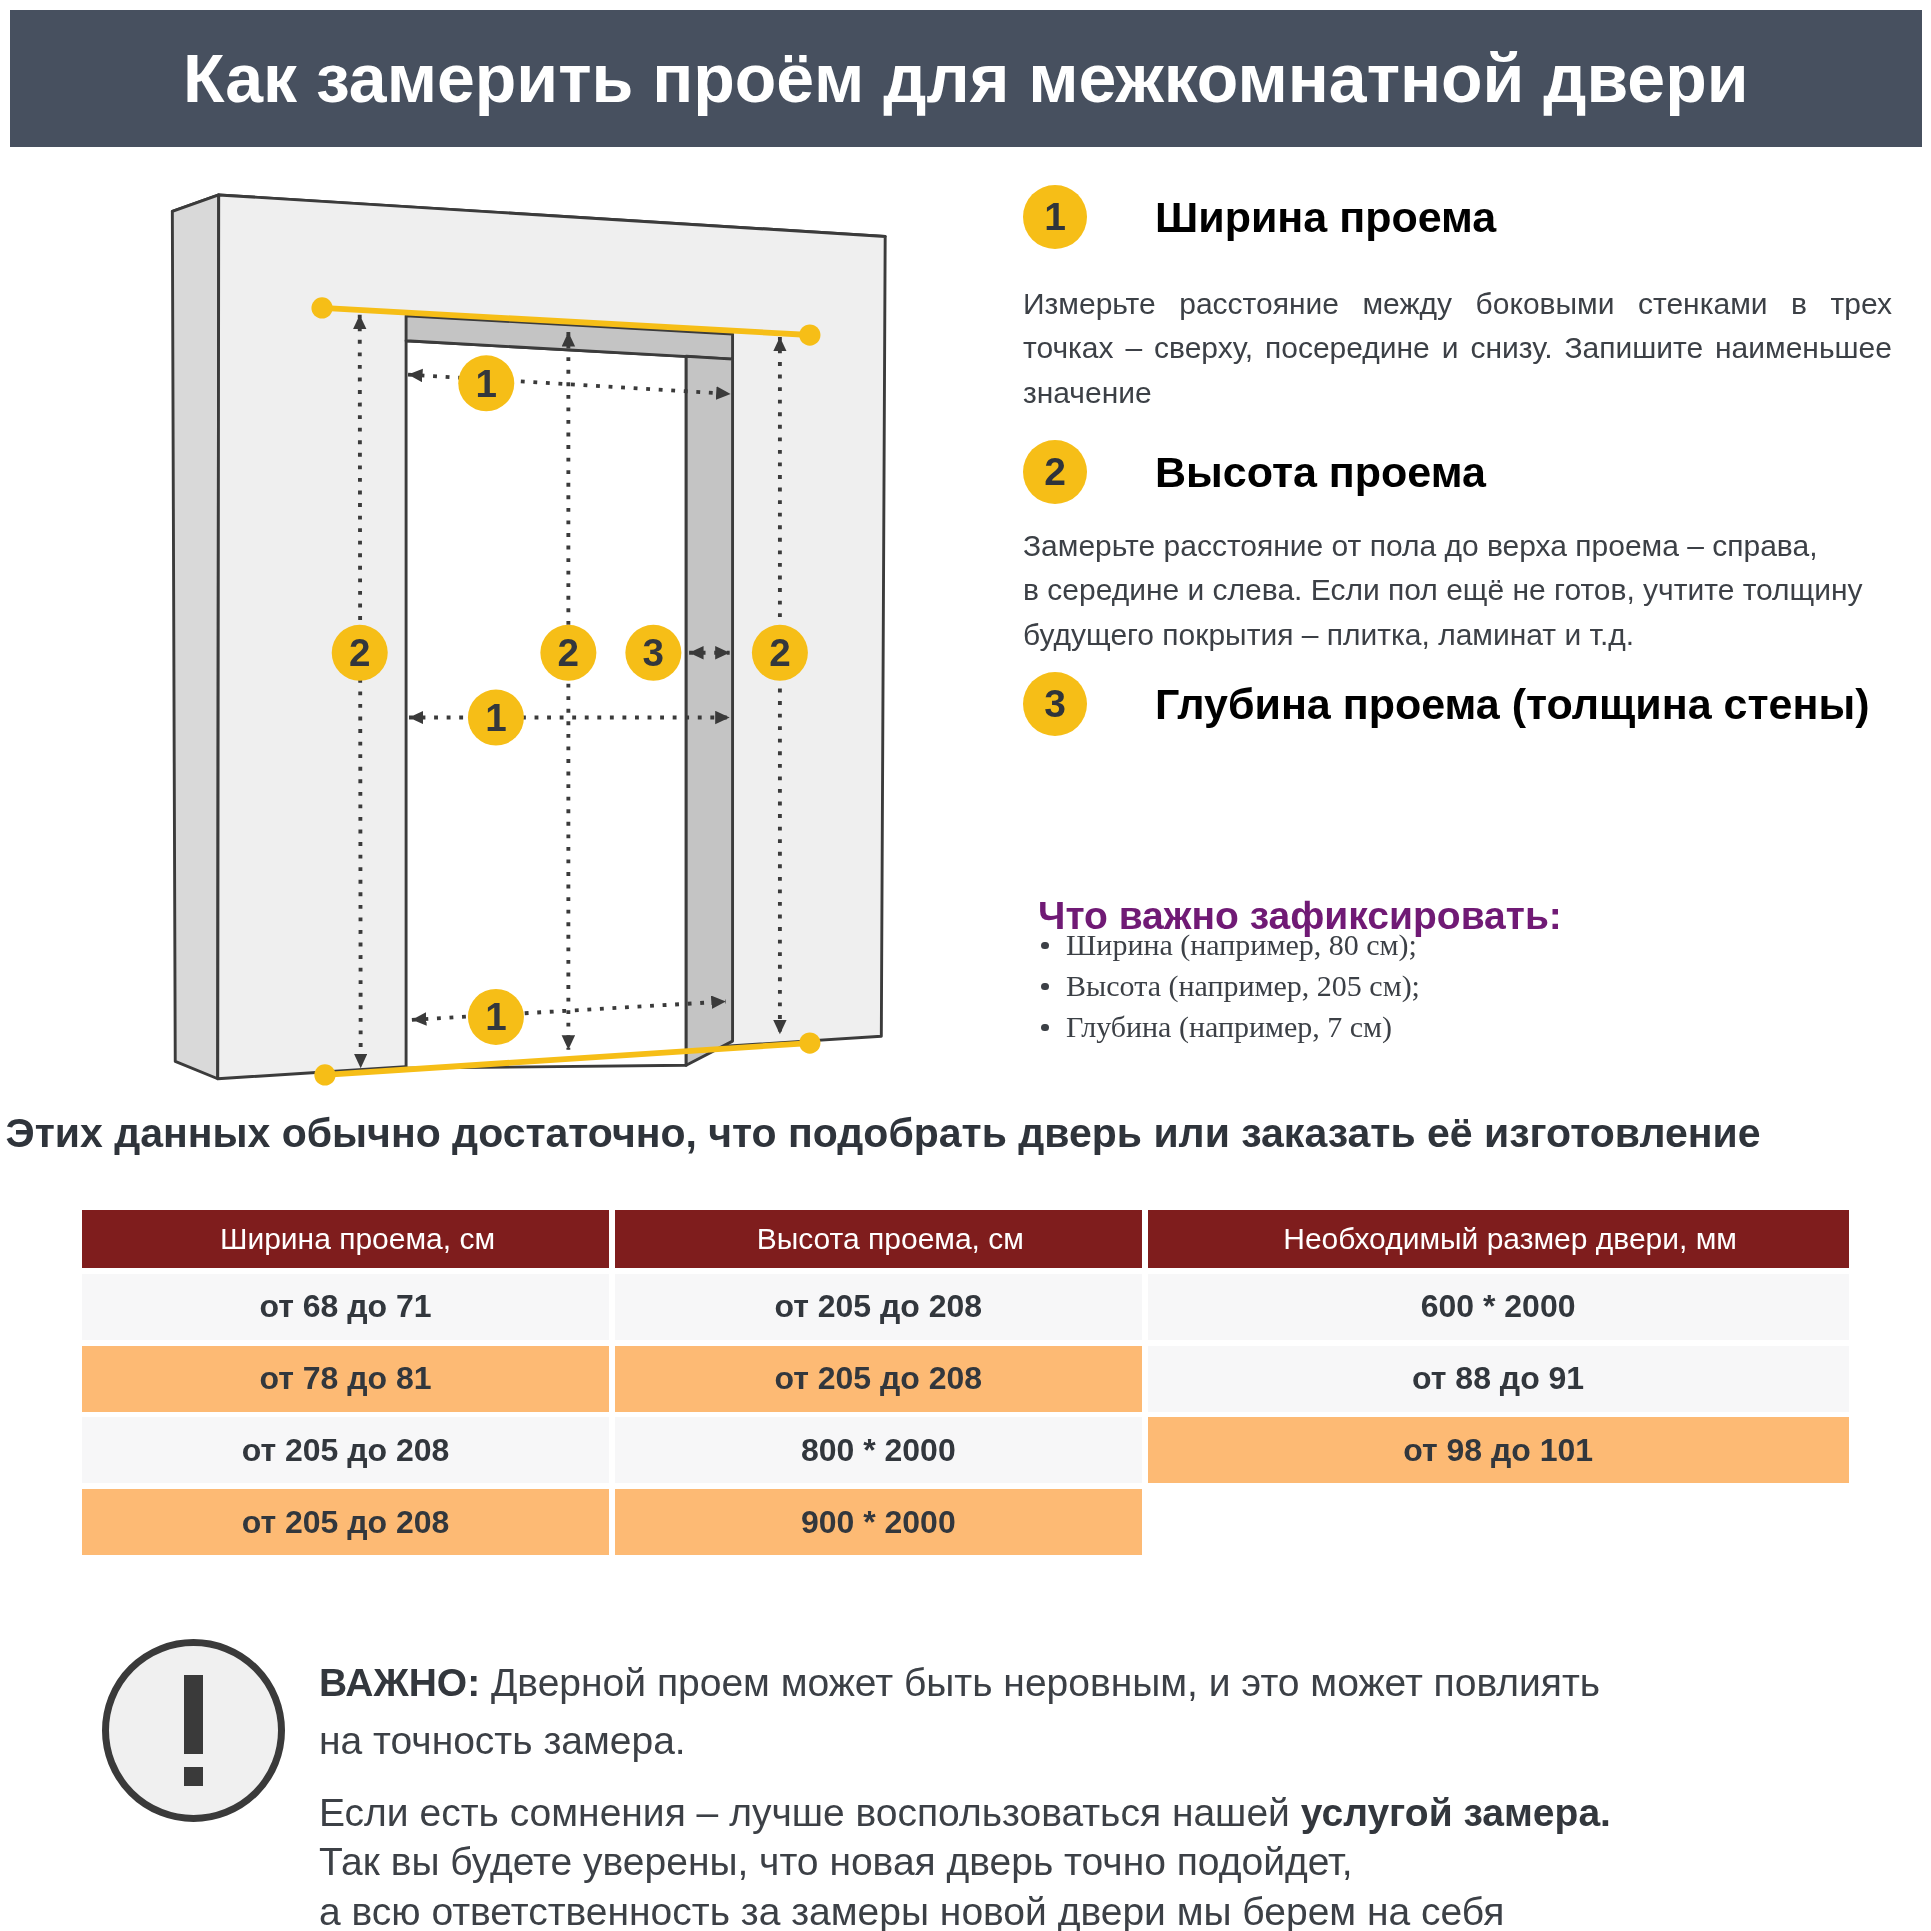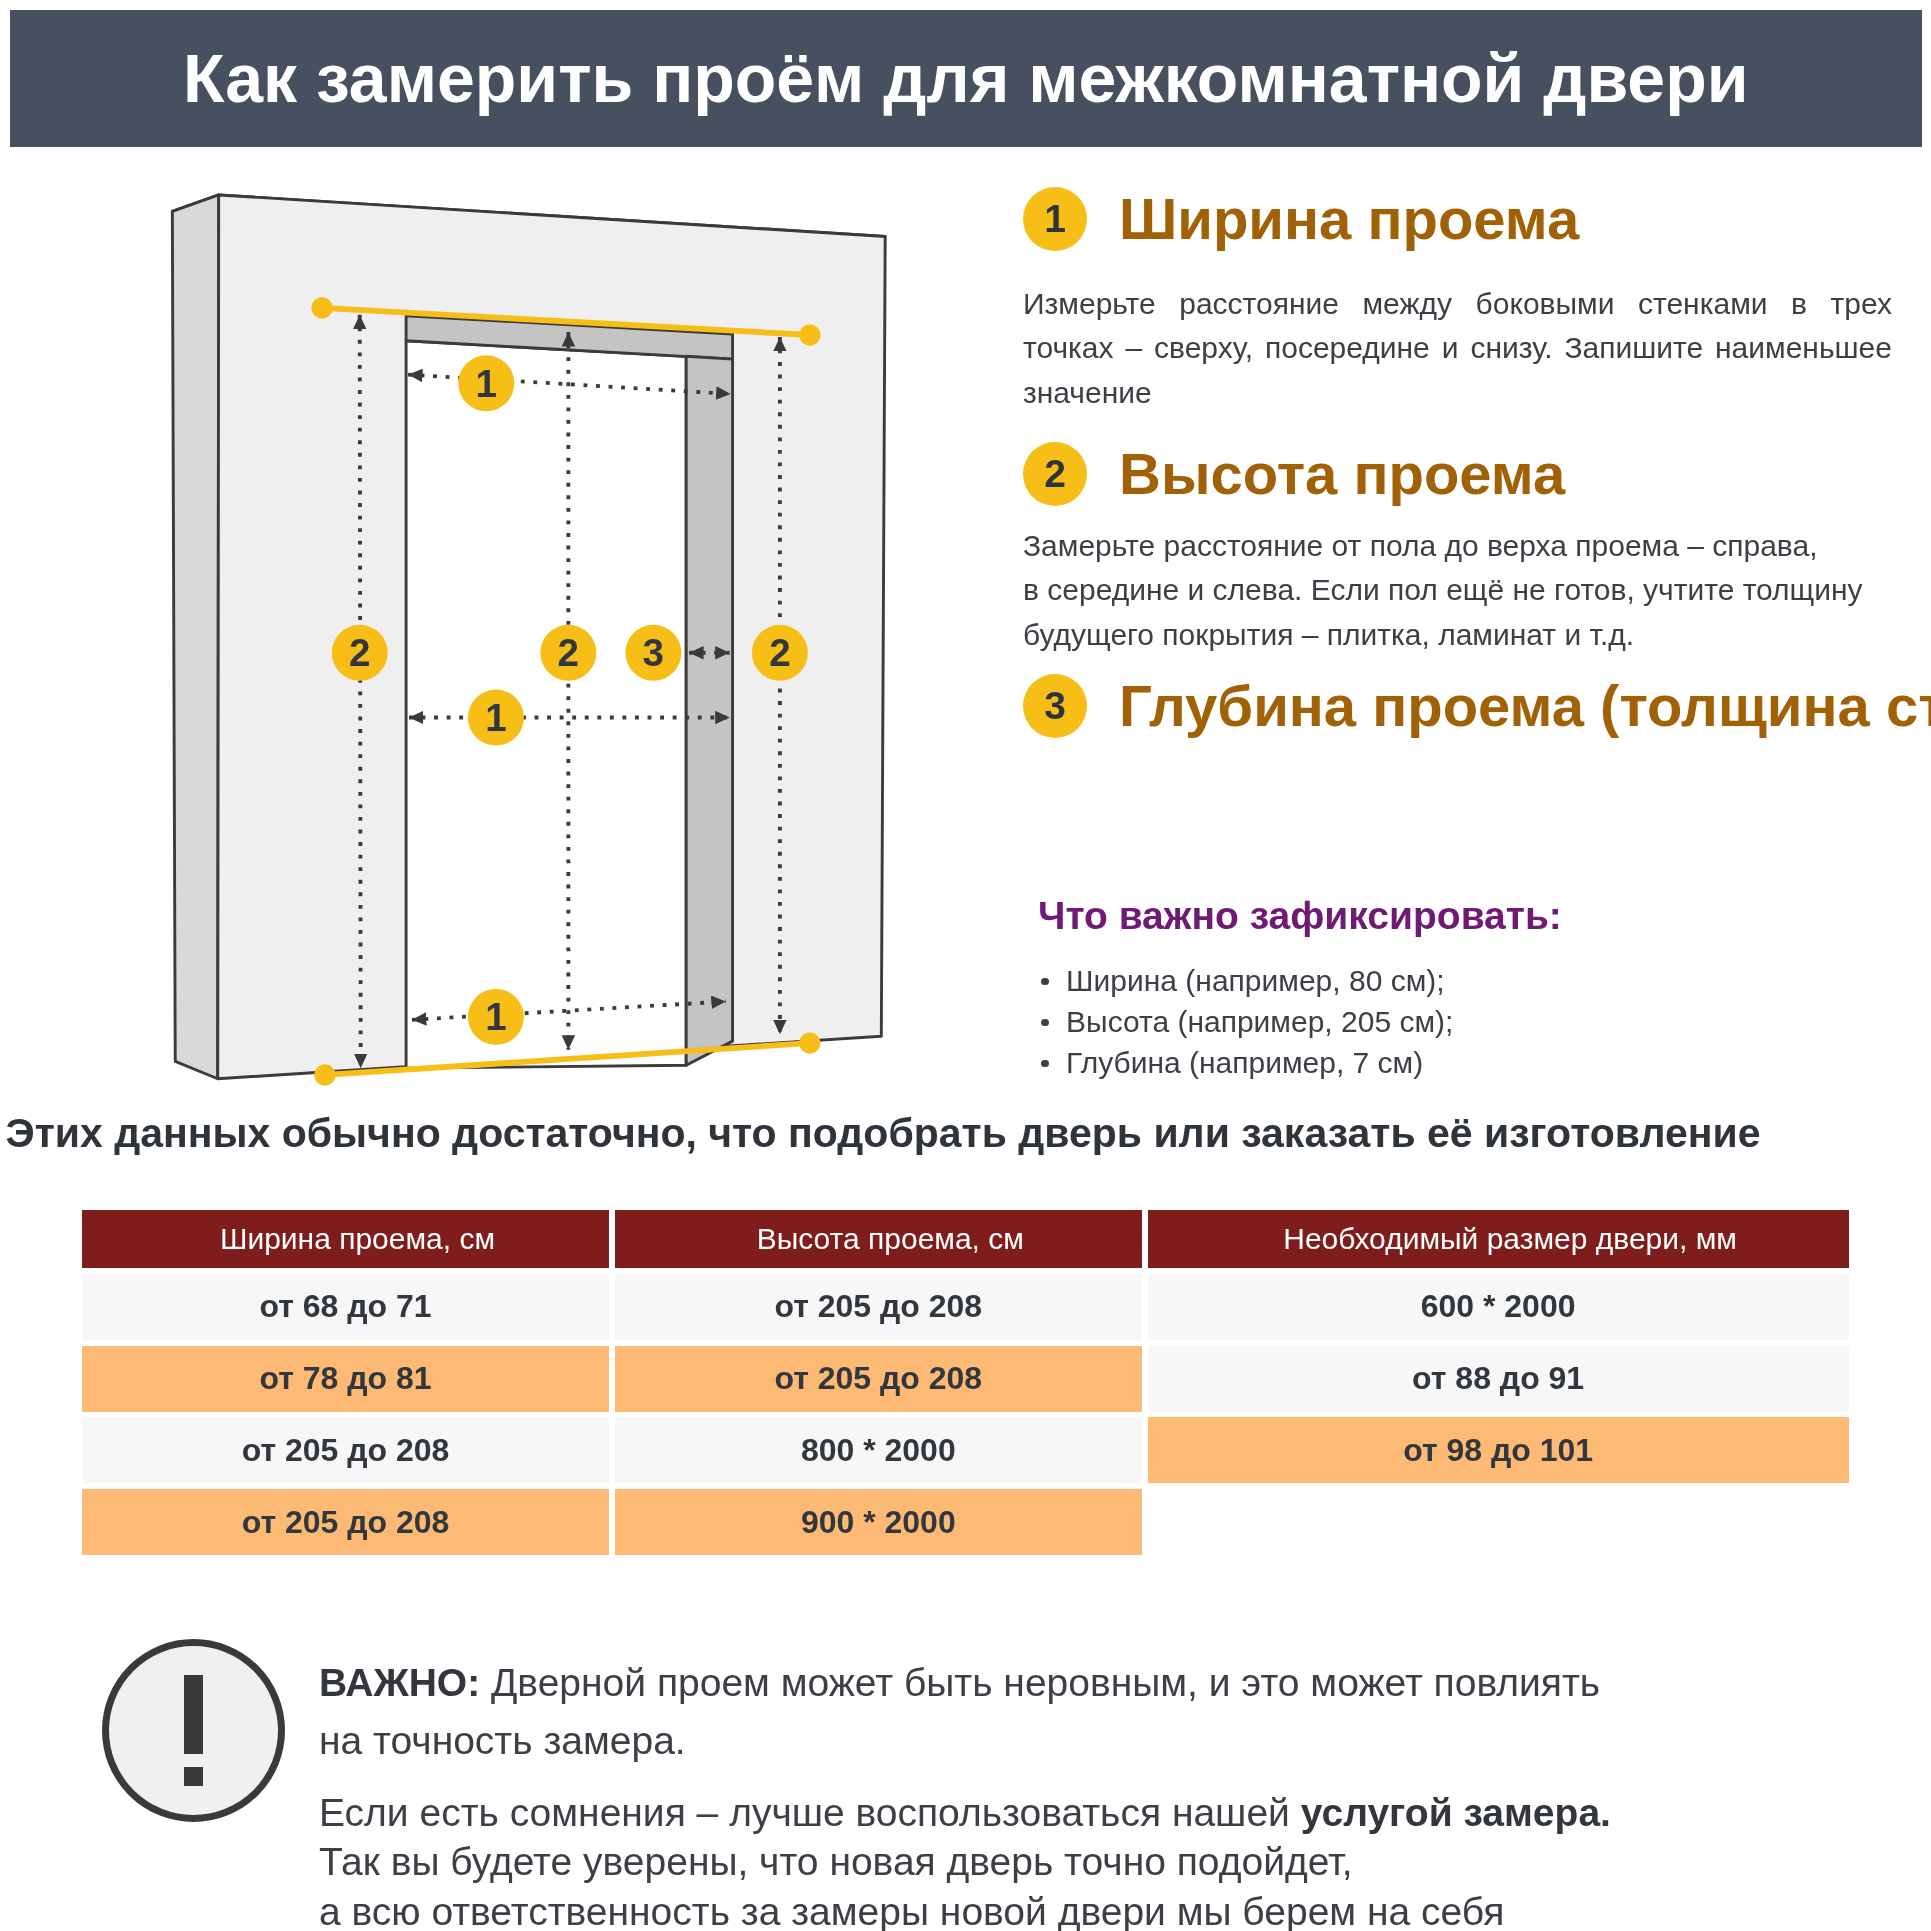--- a/index.html
+++ b/index.html
@@ -10,21 +10,21 @@
   
   .header-bar{left:9.7px;top:9.7px;width:1912px;height:137px;background:#47505F;
               display:flex;align-items:center;justify-content:center;}
   .header-bar h1{margin:0;font-size:68px;font-weight:bold;color:#ffffff;letter-spacing:0;}
 
   
   .step-row{display:flex;align-items:center;left:1023px;}
   .num-badge{width:64px;height:64px;border-radius:50%;background:#F6BE17;flex:0 0 64px;
              display:flex;align-items:center;justify-content:center;
              font-size:39px;font-weight:bold;color:#2F343B;}
-  .step-title{margin-left:32px;font-size:58px;font-weight:bold;color:#a16207;white-space:nowrap;}
+  .step-title{margin-left:68px;font-size:43px;font-weight:bold;color:#000000;white-space:nowrap;}
   .step-body{left:1023px;width:869px;font-size:30px;line-height:1.48;color:#3C4046;}
   .justify{text-align:justify;}
   .preline{white-space:pre-line;}
 
   .check-title{left:1038px;font-size:39px;font-weight:bold;color:#701a75;}
   .check-list{left:1041px;width:850px;}
   .check-item{display:flex;align-items:flex-start;height:41px;font-size:30px;color:#3C4046;}
   .dot{width:7.7px;height:7.7px;border-radius:50%;background:#3C4046;margin:13.5px 17.4px 0 0;flex:0 0 7.7px;}
 
   .subtitle{left:0;top:1110px;width:1766px;text-align:center;
@@ -129,21 +129,21 @@
   <div class="abs step-body preline" style="top:524px;">Замерьте расстояние от пола до верха проема – справа,
 в середине и слева. Если пол ещё не готов, учтите толщину
 будущего покрытия – плитка, ламинат и т.д.</div>
 
   <div class="abs step-row" style="top:672px;">
     <div class="num-badge">3</div>
     <div class="step-title">Глубина проема (толщина стены)</div>
   </div>
 
   <div class="abs check-title" style="top:894px;">Что важно зафиксировать:</div>
-  <div class="abs check-list" style="top:964px;">
+  <div class="abs check-list" style="top:928px;font-family:Liberation Serif, serif;">
     <div class="check-item">
       <span class="dot"></span>
       <span>Ширина (например, 80 см);</span>
     </div>
     <div class="check-item">
       <span class="dot"></span>
       <span>Высота (например, 205 см);</span>
     </div>
     <div class="check-item">
       <span class="dot"></span>

